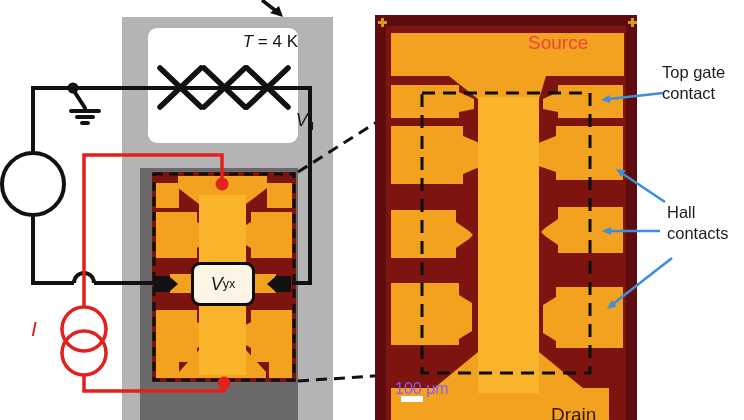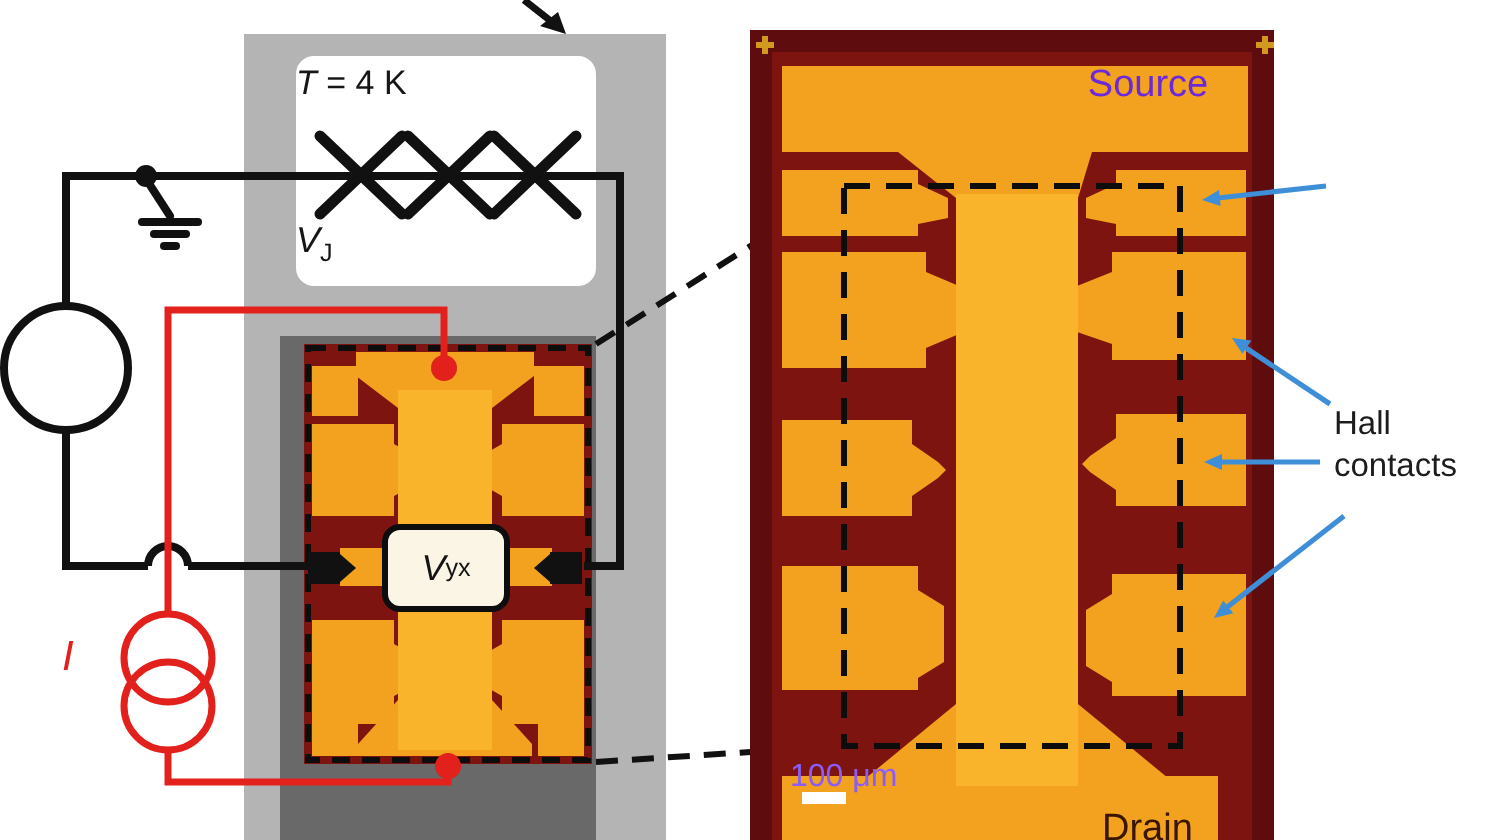--- a/index.html
+++ b/index.html
@@ -2,29 +2,29 @@
 <html><head>
 <meta charset="utf-8">
 <style>
   html,body{margin:0;padding:0;background:#ffffff;}
   .fig{
     position:relative;width:744px;height:420px;overflow:hidden;background:#ffffff;
     font-family:"Liberation Sans",sans-serif;
   }
   .fig svg{position:absolute;left:0;top:0;}
   .lbl{position:absolute;color:#161616;white-space:nowrap;}
-  .ctr{text-align:left;}
+  .ctr{text-align:right;}
   .var{font-style:italic;}
   sub{font-size:0.70em;}
   #lbl-t4k{left:148px;top:32px;width:150px;font-size:17px;}
-  #lbl-vj{left:148px;top:110px;width:150px;font-size:18px;}
+  #lbl-vj{left:148px;top:110px;width:150px;font-size:18px;padding-left:16px;}
   #lbl-vnull{left:1px;top:171px;width:64px;font-size:16px;}
   #lbl-i{left:31px;top:317px;font-size:21px;font-style:italic;color:#e2201c;}
   #lbl-t10mk{left:140px;top:397px;width:158px;font-size:17px;color:#0e0e0e;}
-  #lbl-source{left:528px;top:32px;width:92px;text-align:center;font-size:19px;color:#6d28d9;}
+  #lbl-source{left:528px;top:32px;width:92px;text-align:left;font-size:19px;color:#ef4444;}
   #lbl-drain{left:551px;top:404px;font-size:19px;color:#3a1602;}
   #lbl-scale{left:395px;top:380px;font-size:16px;color:#8b5cf6;}
   #lbl-topgate{left:662px;top:62px;font-size:16.5px;line-height:1.25;color:#1c1c1e;}
   #lbl-hall{left:667px;top:202px;font-size:16.5px;line-height:1.25;color:#1c1c1e;}
   #vyx-box{
     position:absolute;left:191px;top:262px;width:64px;height:44px;
     background:#fbf5e6;border:3px solid #0d0d0d;border-radius:9px;
     display:flex;align-items:center;justify-content:center;
     font-size:18px;color:#141414;box-sizing:border-box;
   }
@@ -174,20 +174,21 @@
 
   <div class="lbl" id="lbl-i">I</div>
 
 
   <div class="lbl" id="lbl-source">Source</div>
 
   <div class="lbl" id="lbl-drain">Drain</div>
 
   <div class="lbl" id="lbl-scale">100 μm</div>
 
+  <div class="lbl" id="lbl-topgate"><span>Top gate</span><br><span>contact</span></div>
 
   <div class="lbl" id="lbl-hall"><span>Hall</span><br><span>contacts</span></div>
 
   <div id="vyx-box">
       <span class="var">V</span>
       <sub>yx</sub>
     </div>
 </div>
 
 </body></html>

